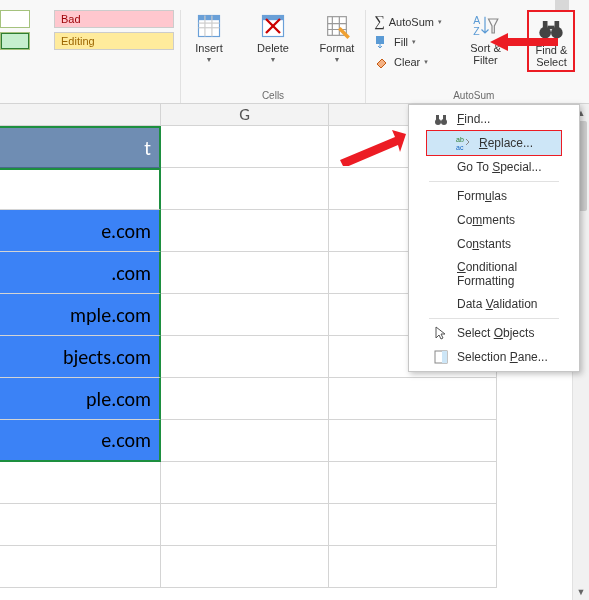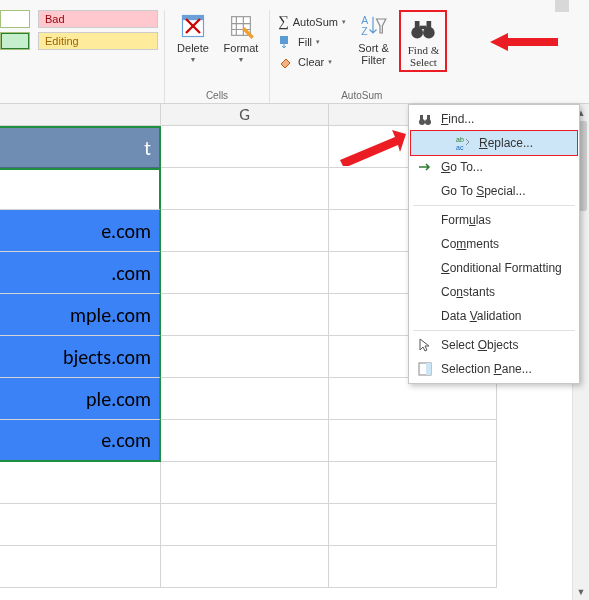--- a/index.html
+++ b/index.html
@@ -1,42 +1,42 @@
 <!DOCTYPE html>
 <html><head>
 <meta charset="utf-8">
 <style>
   * { box-sizing: border-box; margin: 0; padding: 0; }
   body { font-family: "Segoe UI", Tahoma, sans-serif; font-size: 12px; background: #fff; width: 589px; height: 600px; overflow: hidden; position: relative; }
 
   
   .ribbon { display: flex; align-items: stretch; background: #f8f8f8; border-bottom: 1px solid #d4d4d4; height: 104px; padding-top: 10px; }
   .group { display: flex; flex-direction: column; align-items: center; border-right: 1px solid #e1e1e1; padding: 0 6px 2px; }
-  .group-body { flex: 1; display: flex; align-items: flex-start; gap: 4px; }
+  .group-body { flex: 1; display: flex; align-items: flex-start; gap: 20px; }
   .group-label { font-size: 10px; color: #6a6a6a; margin-top: 2px; }
 
   .styles-group { padding-left: 0; }
   .style-swatch { height: 18px; width: 120px; border: 1px solid #ccc; padding: 2px 6px; font-size: 11px; display: flex; align-items: center; margin-bottom: 4px; }
   .bad { background: #ffc7ce; color: #9c0006; }
   .neutral { background: #ffeb9c; color: #9c6500; }
   .swatch-edge { display: flex; flex-direction: column; gap: 4px; margin-right: 4px; }
   .edge { width: 30px; height: 18px; border: 1px solid #a5c27d; background: #fff; position: relative; }
   .edge.sel { background: #c6efce; box-shadow: inset 0 0 0 1px #2e7d32; }
 
   .big-btn { display: flex; flex-direction: column; align-items: center; gap: 2px; padding: 2px 4px; min-width: 44px; cursor: default; }
   .big-btn .lbl { font-size: 11px; color: #333; text-align: center; line-height: 1.1; }
   .caret { font-size: 7px; color: #666; }
 
   .editing-col { display: flex; flex-direction: column; gap: 2px; font-size: 11px; color: #333; padding-top: 2px; }
   .editing-row { display: flex; align-items: center; gap: 4px; padding: 1px 2px; }
 
   .findselect-wrap { border: 2px solid #ec1c24; position: relative; }
 
   
-  .dropdown { position: absolute; top: 104px; left: 408px; width: 172px; background: #fff; border: 1px solid #c6c6c6; box-shadow: 2px 2px 6px rgba(0,0,0,0.25); z-index: 50; padding: 2px 0; }
+  .dropdown { position: absolute; top: 104px; left: 408px; width: 172px; background: #fff; border: 1px solid #c6c6c6; box-shadow: 2px 2px 6px rgba(0,0,0,0.25); z-index: 50; padding: 2px 16px; }
   .dd-item { display: flex; align-items: center; gap: 8px; padding: 4px 8px; font-size: 12px; color: #333; cursor: default; }
   .dd-item.highlight { background: #cde6f7; border: 1px solid #ec1c24; margin: -1px 1px; justify-content: center; }
   .dd-sep { height: 1px; background: #e1e1e1; margin: 2px 4px; }
   .dd-icon { width: 16px; height: 16px; display: flex; align-items: center; justify-content: center; flex: none; }
   .uline { text-decoration: underline; }
 
   
   .sheet { position: absolute; top: 104px; left: 0; right: 0; bottom: 0; }
   .col-headers { display: flex; height: 22px; background: #f3f3f3; border-bottom: 1px solid #d4d4d4; }
   .ch { border-right: 1px solid #d4d4d4; display: flex; align-items: center; justify-content: center; color: #555; font-size: 17px; font-family: Calibri, sans-serif; }
@@ -93,20 +93,32 @@
       <div>
         <div class="style-swatch bad">Bad</div>
         <div class="style-swatch neutral">Editing</div>
       </div>
     </div>
     <div class="group-label">&nbsp;</div>
   </div>
 
   <div class="group">
     <div class="group-body">
+      <div class="big-btn">
+        <svg class="bigico" viewBox="0 0 24 24">
+            <rect x="3" y="3" width="18" height="18" fill="#fff" stroke="#6aa0d8"></rect>
+            <rect x="3" y="3" width="18" height="4" fill="#6aa0d8"></rect>
+            <rect x="3" y="9" width="18" height="1" fill="#ccc"></rect>
+            <rect x="3" y="13" width="18" height="1" fill="#ccc"></rect>
+            <rect x="8" y="3" width="1" height="18" fill="#ccc"></rect>
+            <rect x="14" y="3" width="1" height="18" fill="#ccc"></rect>
+          </svg>
+        <span class="lbl">Insert</span>
+        <span class="caret">▼</span>
+      </div>
       <div class="big-btn">
         <svg class="bigico" viewBox="0 0 24 24">
             <rect x="3" y="3" width="18" height="18" fill="#fff" stroke="#6aa0d8"></rect>
             <rect x="3" y="3" width="18" height="4" fill="#6aa0d8"></rect>
             <line x1="6" y1="6" x2="18" y2="18" stroke="#c00" stroke-width="2"></line>
             <line x1="18" y1="6" x2="6" y2="18" stroke="#c00" stroke-width="2"></line>
           </svg>
         <span class="lbl">Delete</span>
         <span class="caret">▼</span>
       </div>
@@ -159,21 +171,21 @@
       </div>
       <div class="findselect-wrap">
         <div class="big-btn">
           <svg class="bigico" viewBox="0 0 24 24">
               <circle cx="7" cy="16" r="5" fill="#444"></circle>
               <circle cx="17" cy="16" r="5" fill="#444"></circle>
               <rect x="5" y="6" width="4" height="7" fill="#444"></rect>
               <rect x="15" y="6" width="4" height="7" fill="#444"></rect>
               <rect x="9" y="10" width="6" height="3" fill="#444"></rect>
             </svg>
-          <span class="lbl" style="white-space:pre;font-family:Liberation Serif, serif;">Find &amp;
+          <span class="lbl" style="white-space:pre;">Find &amp;
 Select</span>
         </div>
       </div>
     </div>
     <div class="group-label">AutoSum</div>
   </div>
 </div>
 
 <div class="sheet">
   <div class="col-headers">
@@ -263,47 +275,39 @@
     <span class="dd-icon">
         <svg class="ico" viewBox="0 0 16 16">
           <text x="1" y="7" font-size="7" fill="#2e7d32">ab</text>
           <text x="1" y="15" font-size="7" fill="#1565c0">ac</text>
           <path d="M11 4 L14 7 L11 10" stroke="#888" fill="none"></path>
         </svg>
       </span>
     <span><span class="uline">R</span>eplace...</span>
   </div>
   <div class="dd-item">
-    <span class="dd-icon">
-        <svg class="ico" viewBox="0 0 16 16">
-          <path d="M2 8 L12 8 M9 5 L12 8 L9 11" stroke="#2e7d32" fill="none" stroke-width="1.5"></path>
-        </svg>
-      </span>
-    <span><span class="uline">G</span>o To...</span>
-  </div>
-  <div class="dd-item">
     <span class="dd-icon"></span>
     <span>Go To <span class="uline">S</span>pecial...</span>
   </div>
   <div class="dd-sep"></div>
   <div class="dd-item">
     <span class="dd-icon"></span>
     <span>Form<span class="uline">u</span>las</span>
   </div>
   <div class="dd-item">
     <span class="dd-icon"></span>
     <span>Co<span class="uline">m</span>ments</span>
   </div>
   <div class="dd-item">
     <span class="dd-icon"></span>
+    <span>Co<span class="uline">n</span>stants</span>
+  </div>
+  <div class="dd-item">
+    <span class="dd-icon"></span>
     <span><span class="uline">C</span>onditional Formatting</span>
-  </div>
-  <div class="dd-item">
-    <span class="dd-icon"></span>
-    <span>Co<span class="uline">n</span>stants</span>
   </div>
   <div class="dd-item">
     <span class="dd-icon"></span>
     <span>Data <span class="uline">V</span>alidation</span>
   </div>
   <div class="dd-sep"></div>
   <div class="dd-item">
     <span class="dd-icon">
         <svg class="ico" viewBox="0 0 16 16">
           <path d="M3 2 L3 13 L6 10 L8 14 L10 13 L8 9 L12 9 Z" fill="#fff" stroke="#555"></path>

